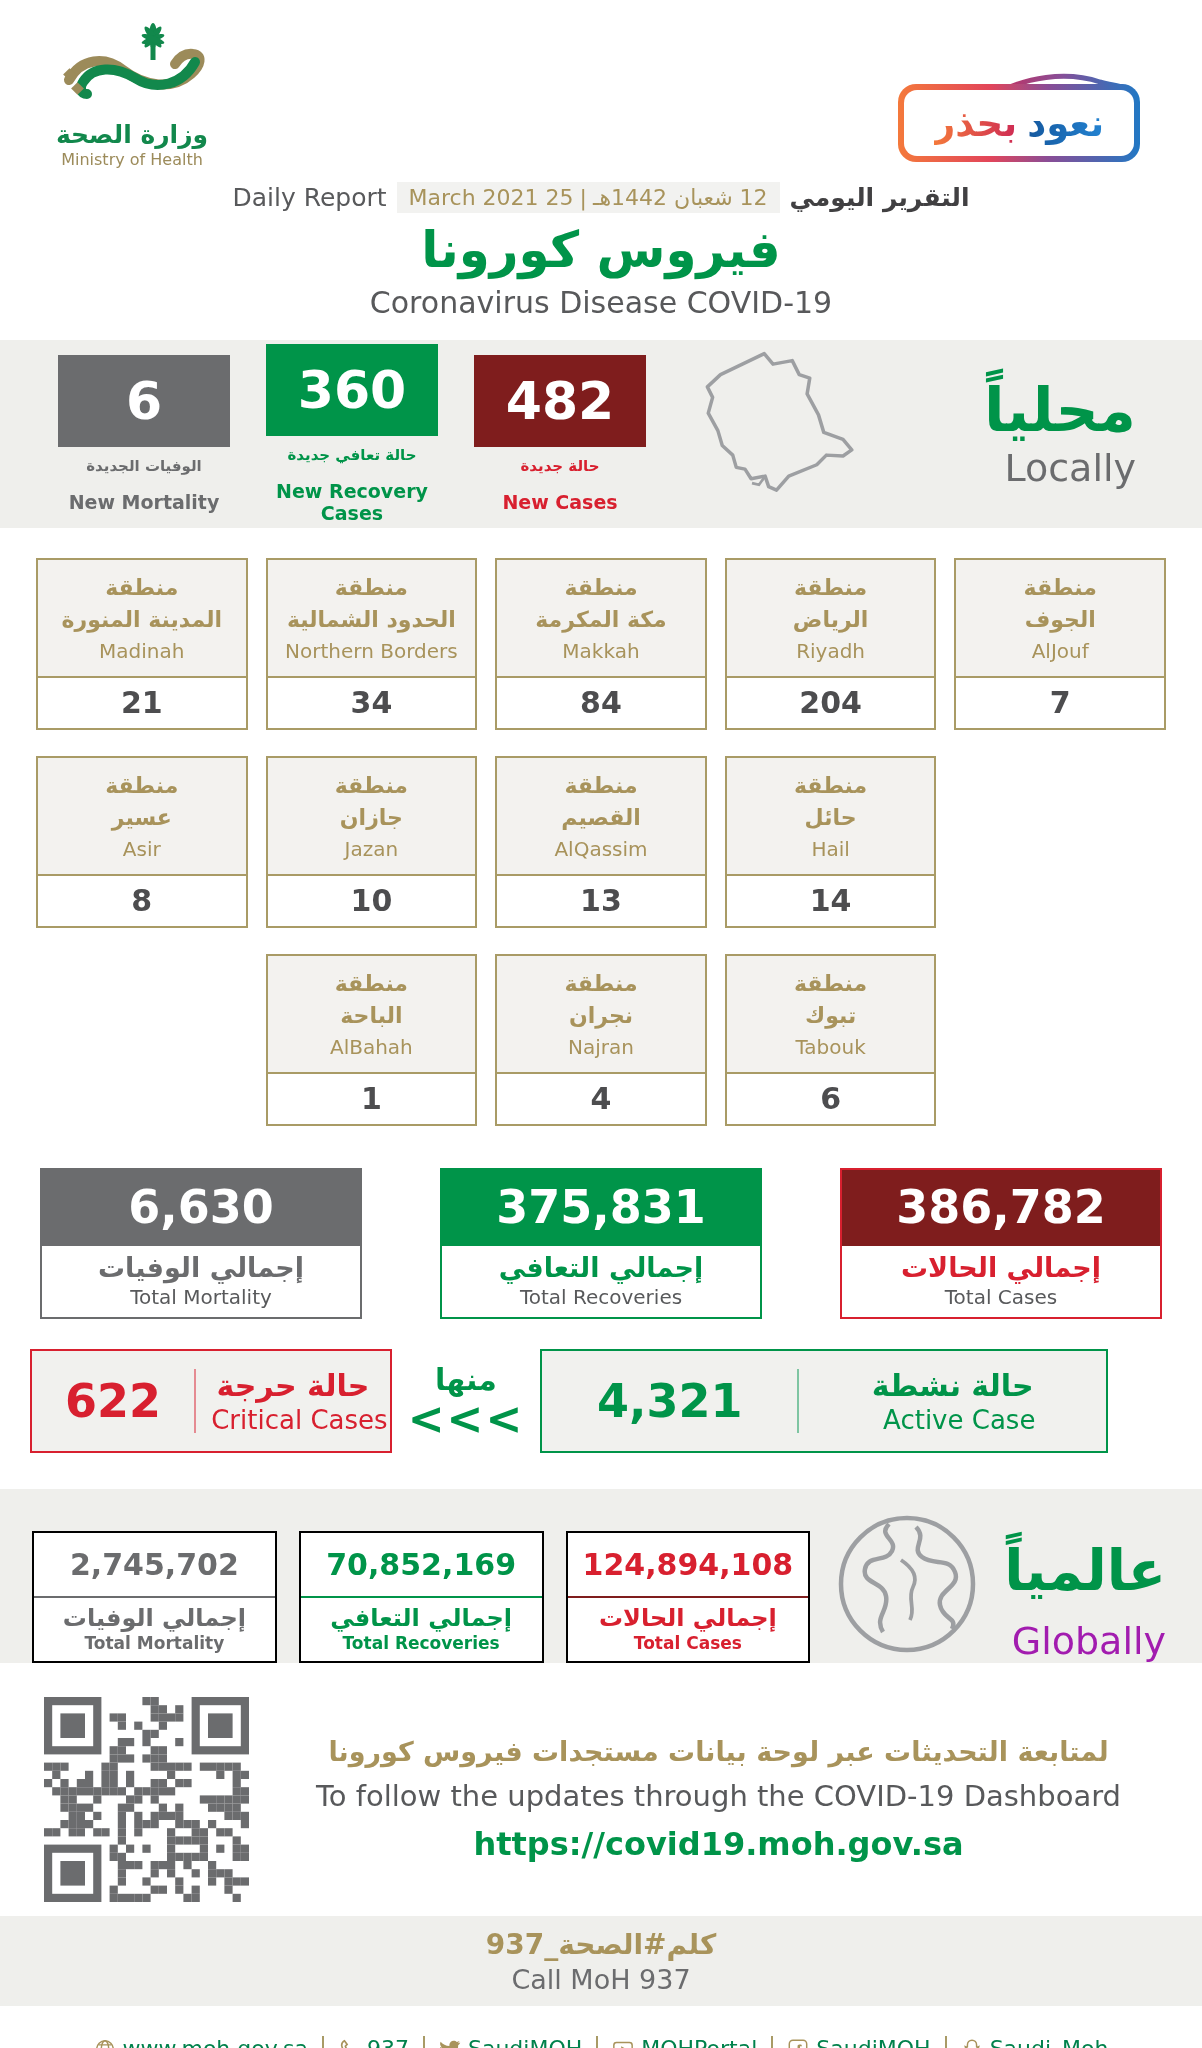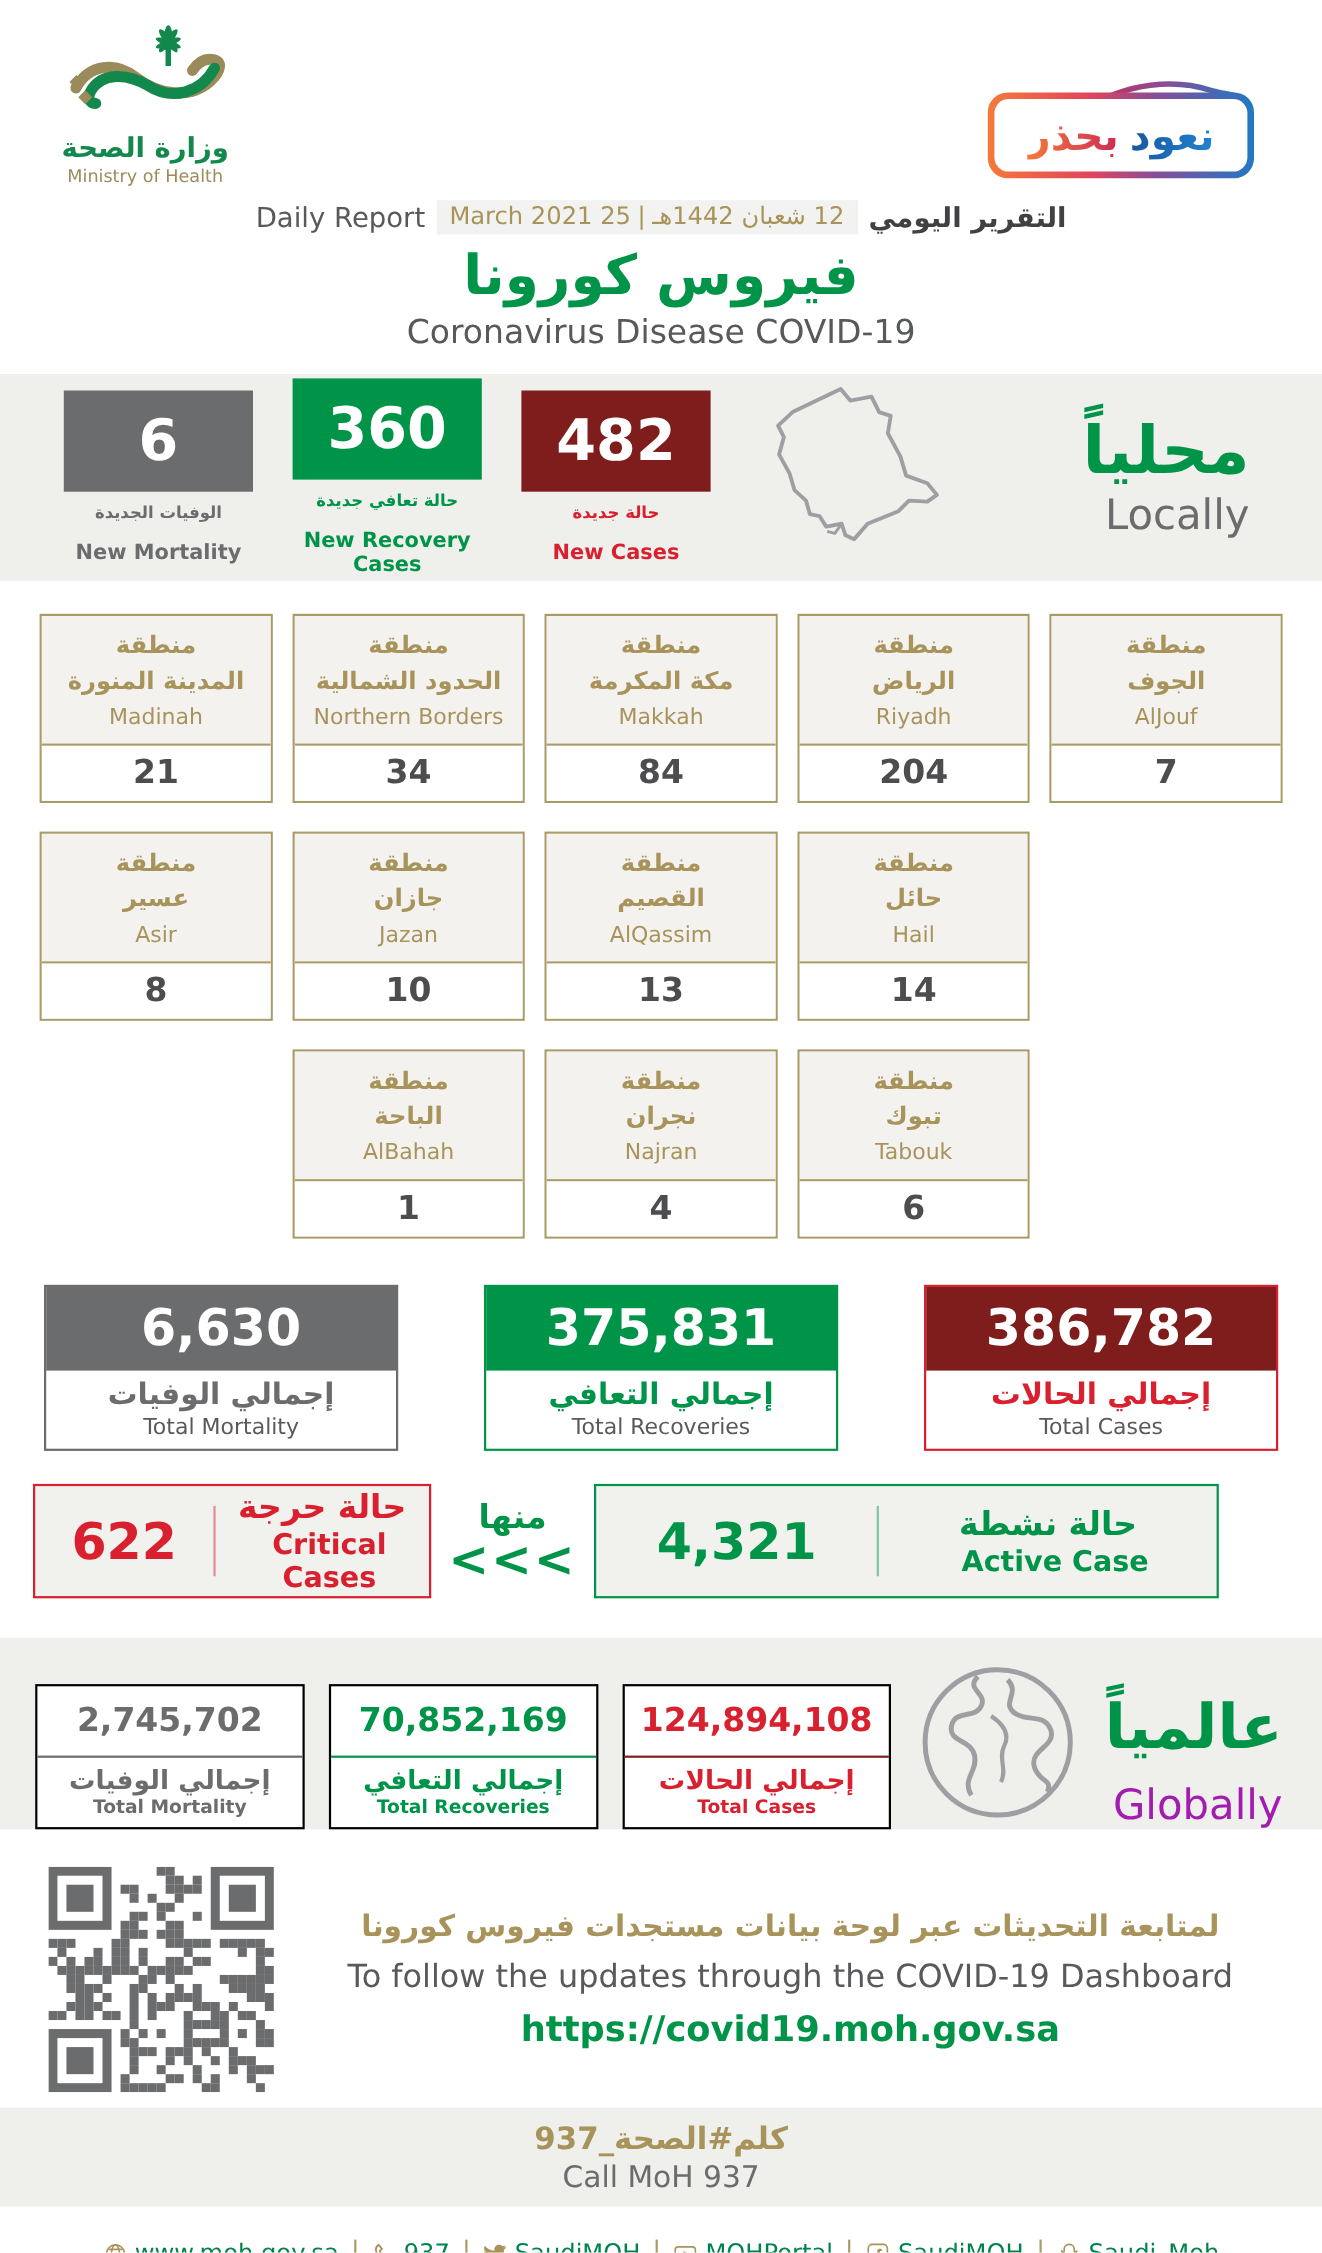--- a/index.html
+++ b/index.html
@@ -68,21 +68,21 @@
   
   .flow { margin:30px 30px 0; display:flex; align-items:center; }
   .flow-box { background:#f1f1ee; border:2px solid; display:flex; align-items:center; height:104px; }
   .flow-critical { width:362px; border-color:#d8202f; }
   .flow-active { width:568px; border-color:#009449; margin-right:64px; }
   .flow-num { flex:1; text-align:center; font-size:46px; font-weight:bold; }
   .flow-sep { width:2px; height:64px; }
   .sep-red { background:#e58b92; } .sep-green { background:#7fc5a2; }
   .flow-labels { flex:1.2; text-align:center; }
   .flow-ar { font-size:30px; font-weight:bold; direction:rtl; }
-  .flow-en { font-size:26px; font-weight:bold; margin-top:2px;padding-left:13px; }
+  .flow-en { font-size:26px; font-weight:normal; margin-top:2px;padding-left:13px; }
   .flow-mid { flex:1; text-align:center; }
   .minha { color:#009449; font-size:30px; font-weight:bold; direction:rtl; }
   .chevrons { color:#009449; font-size:44px; font-weight:bold; letter-spacing:2px; line-height:1; }
 
   
   .globally-band { margin-top:36px; height:174px; display:flex; align-items:flex-end; padding:0 32px; gap:22px; }
   .global-card { width:248px; background:#fff; border:2px solid; text-align:center; }
   .global-num { font-size:30px; font-weight:bold; padding:14px 2px; }
   .global-div { height:2px; }
   .global-ar { font-size:24px; font-weight:bold; margin-top:6px; direction:rtl; }

